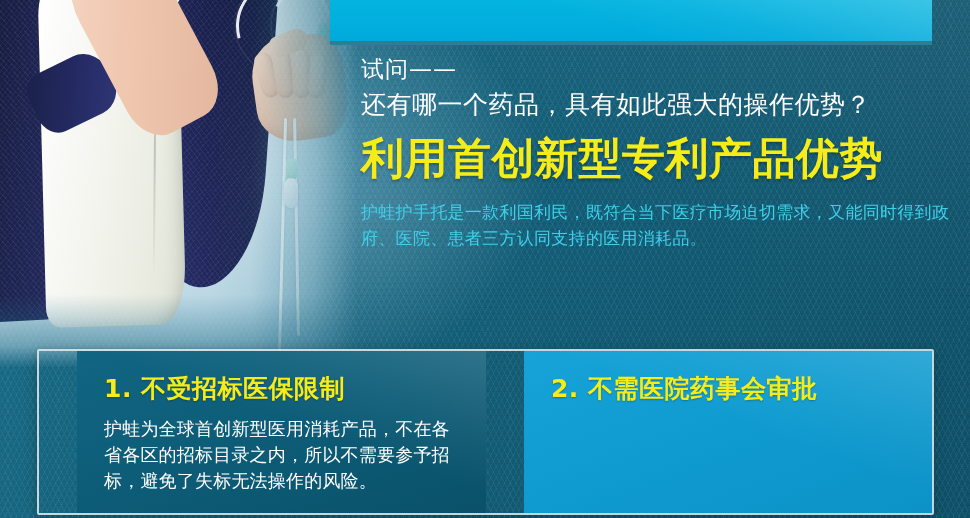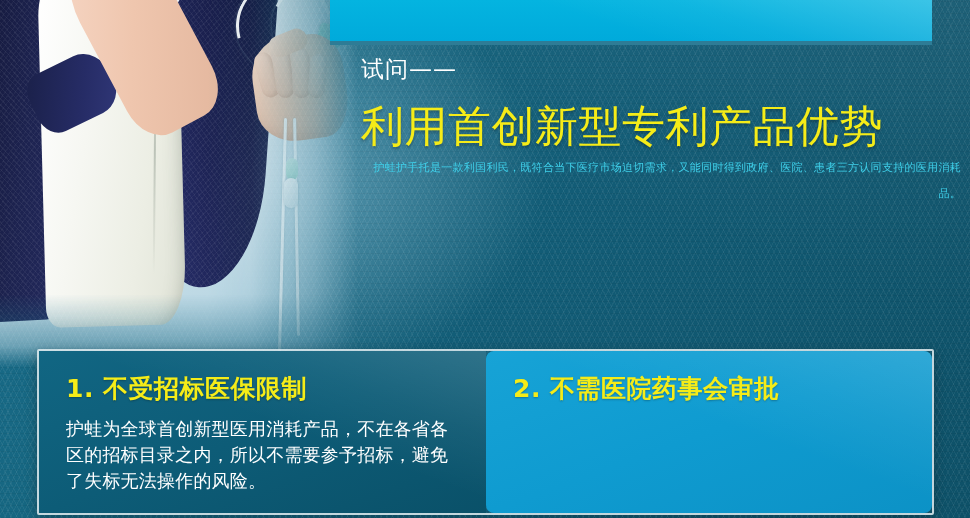--- a/index.html
+++ b/index.html
@@ -132,32 +132,32 @@
     background:linear-gradient(180deg,#04b4e0 0%,#00aadb 100%); }
   .topbar:after{ content:""; position:absolute; left:0; top:0; width:100%; height:100%;
     background:linear-gradient(198deg, rgba(255,255,255,.22) 0%, rgba(255,255,255,.05) 35%, rgba(255,255,255,0) 55%); }
   .topbar-strip{ position:absolute; left:330px; top:41px; width:602px; height:4px;
     background:#2e7c96; }
 
   
   .hero{ position:absolute; left:361px; top:52px; width:600px; }
   .hero-eyebrow{ color:#ffffff; font-size:23px; line-height:34px; letter-spacing:1px; }
   .hero-sub{ color:#ffffff; font-size:25px; line-height:38px; letter-spacing:.5px; }
-  .hero-big{ color:#f5ec18; font-weight:normal; font-size:43px; line-height:50px;
-    letter-spacing:.5px; text-shadow:0 2px 3px rgba(0,0,0,.28); margin-top:15px; }
+  .hero-big{ color:#f5ec18; font-weight:bold; font-size:43px; line-height:50px;
+    letter-spacing:.5px; text-shadow:0 2px 3px rgba(0,0,0,.28); margin-top:9px; }
   .hero-big .l2{ display:block; }
-  .hero-note{ margin-top:4px; color:#3fd0ea; font-size:11px; line-height:26px; letter-spacing:.3px;text-align:right; }
+  .hero-note{ margin-top:16px; color:#3fd0ea; font-size:17px; line-height:26px; letter-spacing:.3px; }
 
   
   .panels{ position:absolute; left:37px; top:349px; width:897px; height:166px;
     display:flex; border:2px solid rgba(226,236,240,.85); border-radius:2px;
     box-shadow:0 3px 12px rgba(0,0,0,.28); overflow:hidden; }
-  .panel{ position:relative; height:100%; overflow:hidden; }
+  .panel{ position:relative; height:100%; overflow:hidden;margin-left:38px; }
   .panel-1{ width:447px; background:linear-gradient(160deg,#116683 0%,#0d5c77 50%,#0a5169 100%); }
-  .panel-2{ width:446px; background:linear-gradient(160deg,#17a3d6 0%,#0f9bd0 50%,#0c92c6 100%);border-radius:8px; }
+  .panel-2{ width:446px; background:linear-gradient(160deg,#17a3d6 0%,#0f9bd0 50%,#0c92c6 100%); }
   .panel-sheen{ position:absolute; left:0; top:0; width:100%; height:100%;
     background:linear-gradient(200deg, rgba(255,255,255,.14) 0%, rgba(255,255,255,.05) 26%, rgba(255,255,255,0) 46%);
     pointer-events:none; }
   .panel-inner{ position:relative; padding:22px 24px 0 27px; }
   .panel-title{ color:#f5ec18; font-weight:bold; font-size:25px; line-height:32px; letter-spacing:.5px;
     text-shadow:0 1px 2px rgba(0,0,0,.25); }
   .panel-body{ margin-top:11px; color:#ffffff; font-size:18px; line-height:26px; letter-spacing:.2px; }
 </style>
 </head>
 <body>
@@ -192,20 +192,21 @@
     <div class="stem s2"></div>
     <div class="clamp"></div>
     <div class="bulb"></div>
   </div>
 
   <div class="topbar"></div>
   <div class="topbar-strip"></div>
 
   <div class="hero">
     <div class="hero-eyebrow">试问——</div>
+    <div class="hero-sub">还有哪一个药品，具有如此强大的操作优势？</div>
     <div class="hero-big">
       <span class="l1">利用首创新型专利产品优势</span>
     </div>
     <div class="hero-note">护蛙护手托是一款利国利民，既符合当下医疗市场迫切需求，又能同时得到政府、医院、患者三方认同支持的医用消耗品。</div>
   </div>
 
   <div class="panels">
 
     <div class="panel panel-1">
       <div class="panel-sheen"></div>

